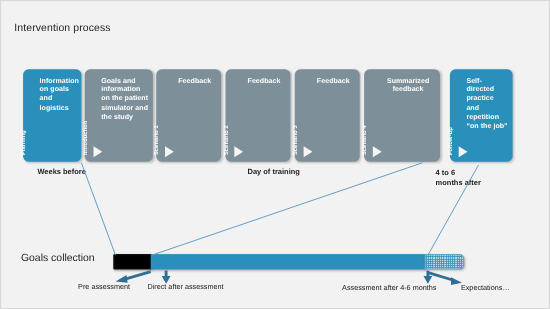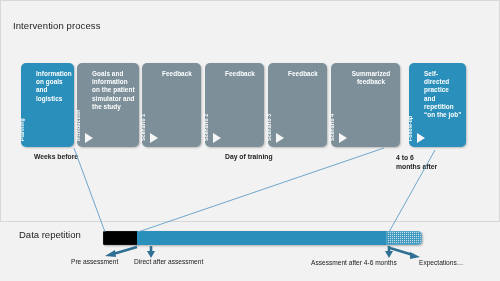--- a/index.html
+++ b/index.html
@@ -9,21 +9,21 @@
   body {
     width: 500px;
     height: 281px;
     background: #f2f2f2;
     font-family: "Liberation Sans", sans-serif;
     overflow: hidden;
   }
   #canvas {
     position: relative;
     width: 500px;
-    height: 222px;
+    height: 281px;
     background: #f2f2f2;
     border: 1px solid #d8d8d8;
     box-sizing: border-box;
   }
   .title {
     position: absolute;
     left: 12px;
     top: 19px;
     font-size: 9.5px;
     color: #232323;
@@ -175,21 +175,21 @@
     <div class="side-label">Follow-up</div>
     <div class="box-text">Self-directed practice and repetition “on the job”</div>
   </div>
 
   <div class="section-label" style="left:33px; top:152px; font-size:6.8px; font-weight:bold;">Weeks before</div>
 
   <div class="section-label" style="left:224px; top:152px; font-size:6.8px; font-weight:bold;">Day of training</div>
 
   <div class="section-label" style="left:395px; top:152px; font-size:6.8px; font-weight:bold; white-space:normal; width:42px; line-height:9px;">4 to 6 months after</div>
 
-  <div class="dc-title">Data repetition</div>
+  <div class="dc-title">Goals collection</div>
 
   <div class="bar bar-black" style="left:102px; width:35px;"></div>
   <div class="bar bar-blue" style="left:136px; width:250px;"></div>
   <div class="bar bar-hatch" style="left:385px; width:36px;"></div>
 
   <div class="caption" style="left:70px; top:257px;">Pre assessment</div>
   <div class="caption" style="left:133px; top:257px;">Direct after assessment</div>
   <div class="caption" style="left:310px; top:258px;">Assessment after 4-6 months</div>
   <div class="caption" style="left:418px; top:258px;">Expectations…</div>
 

